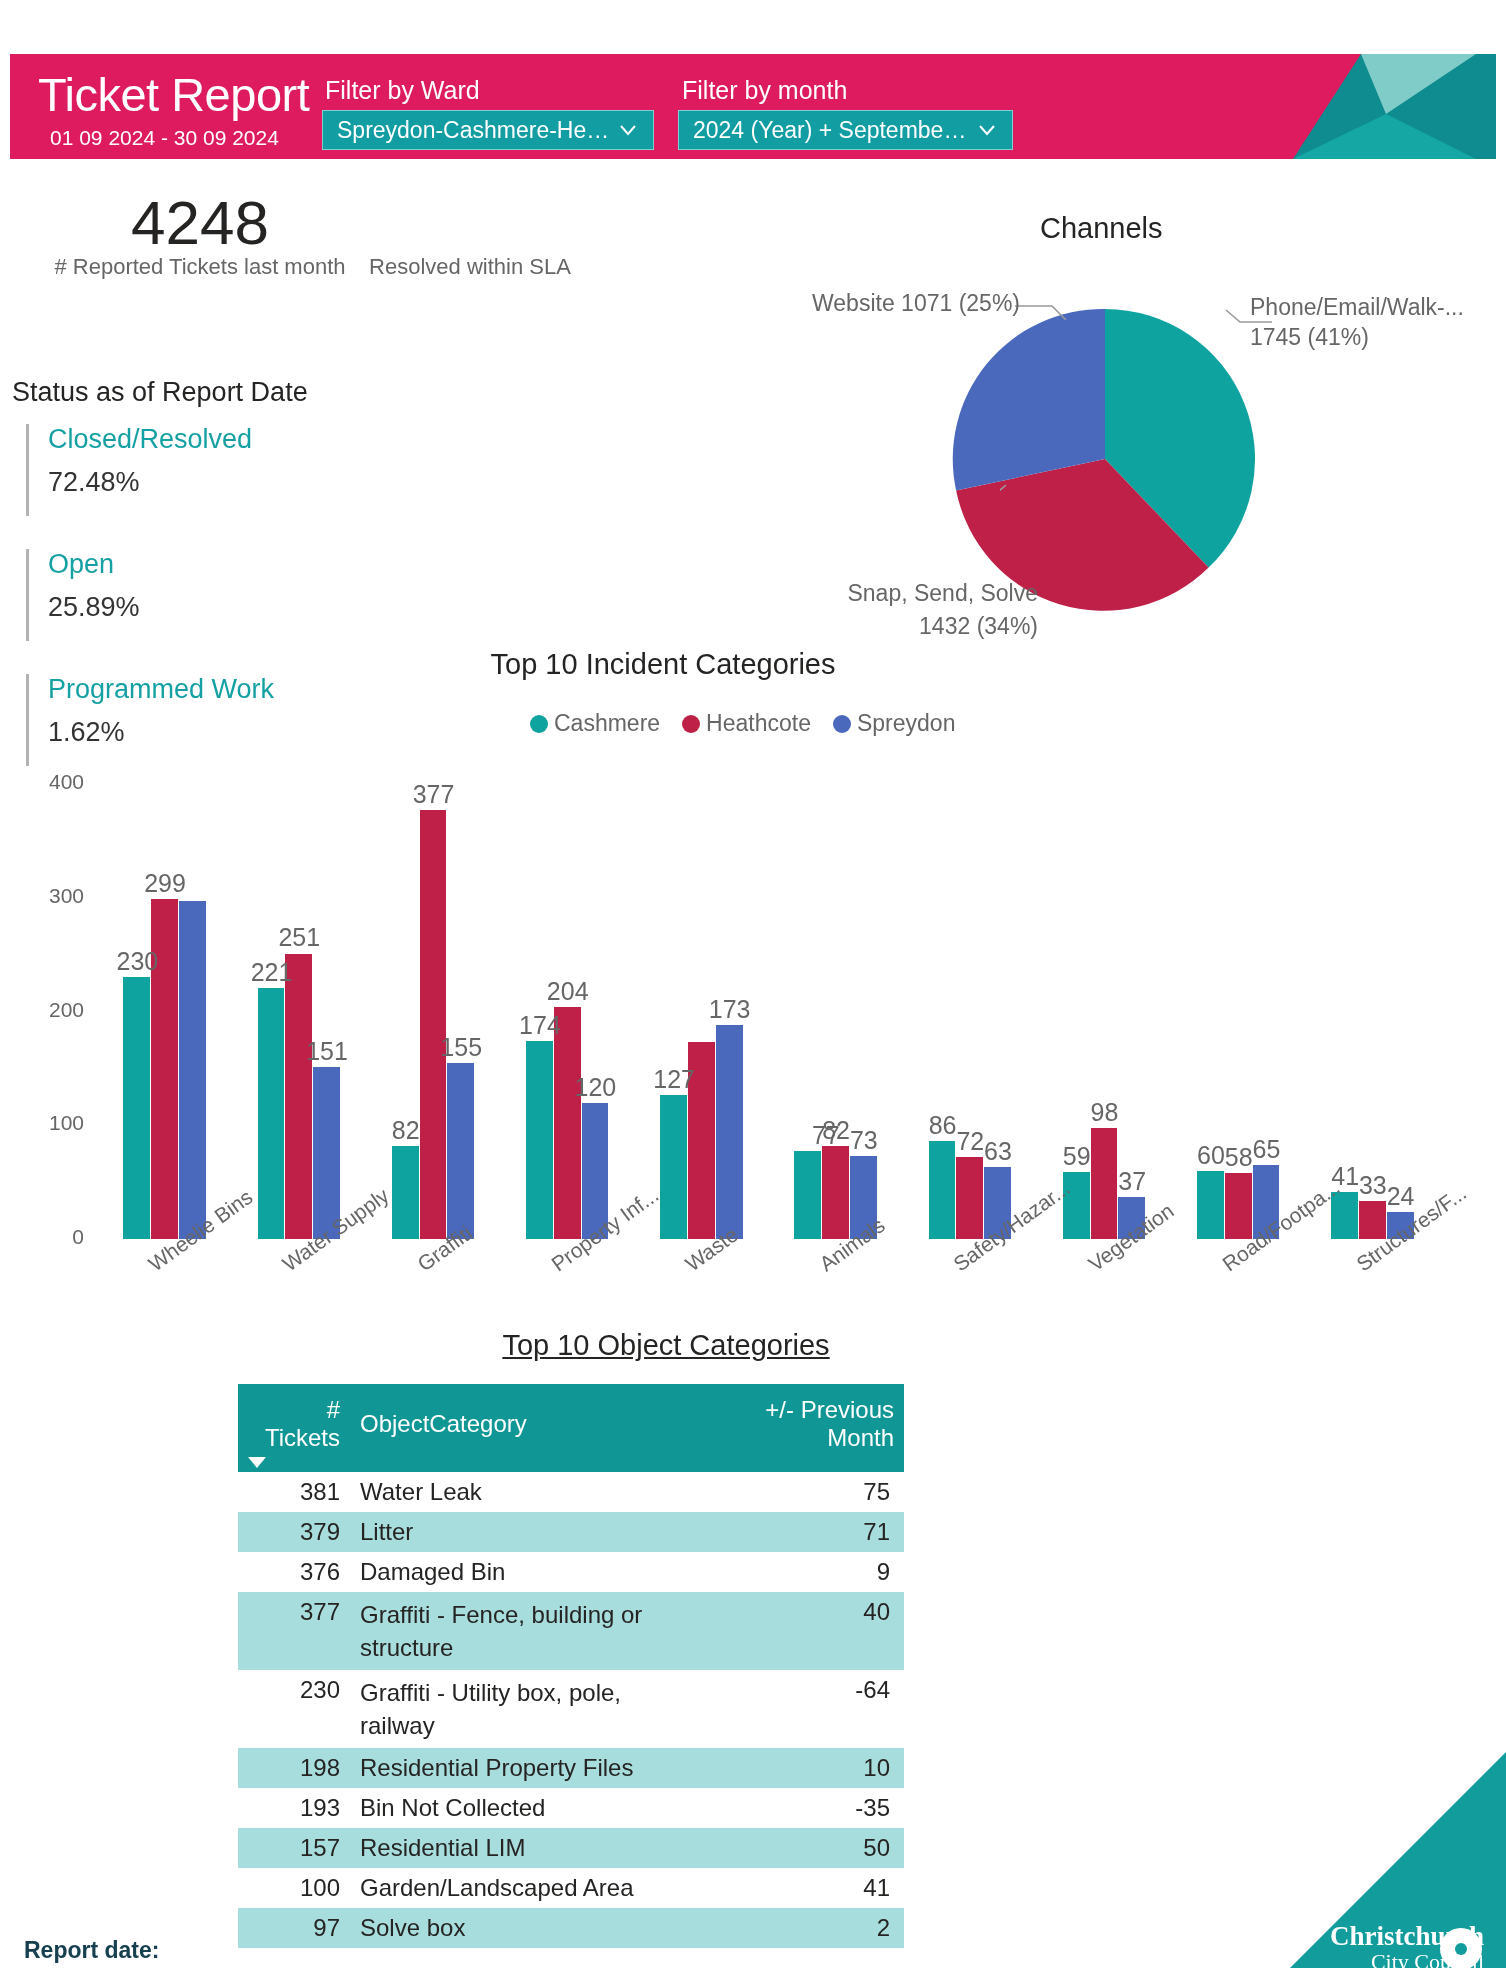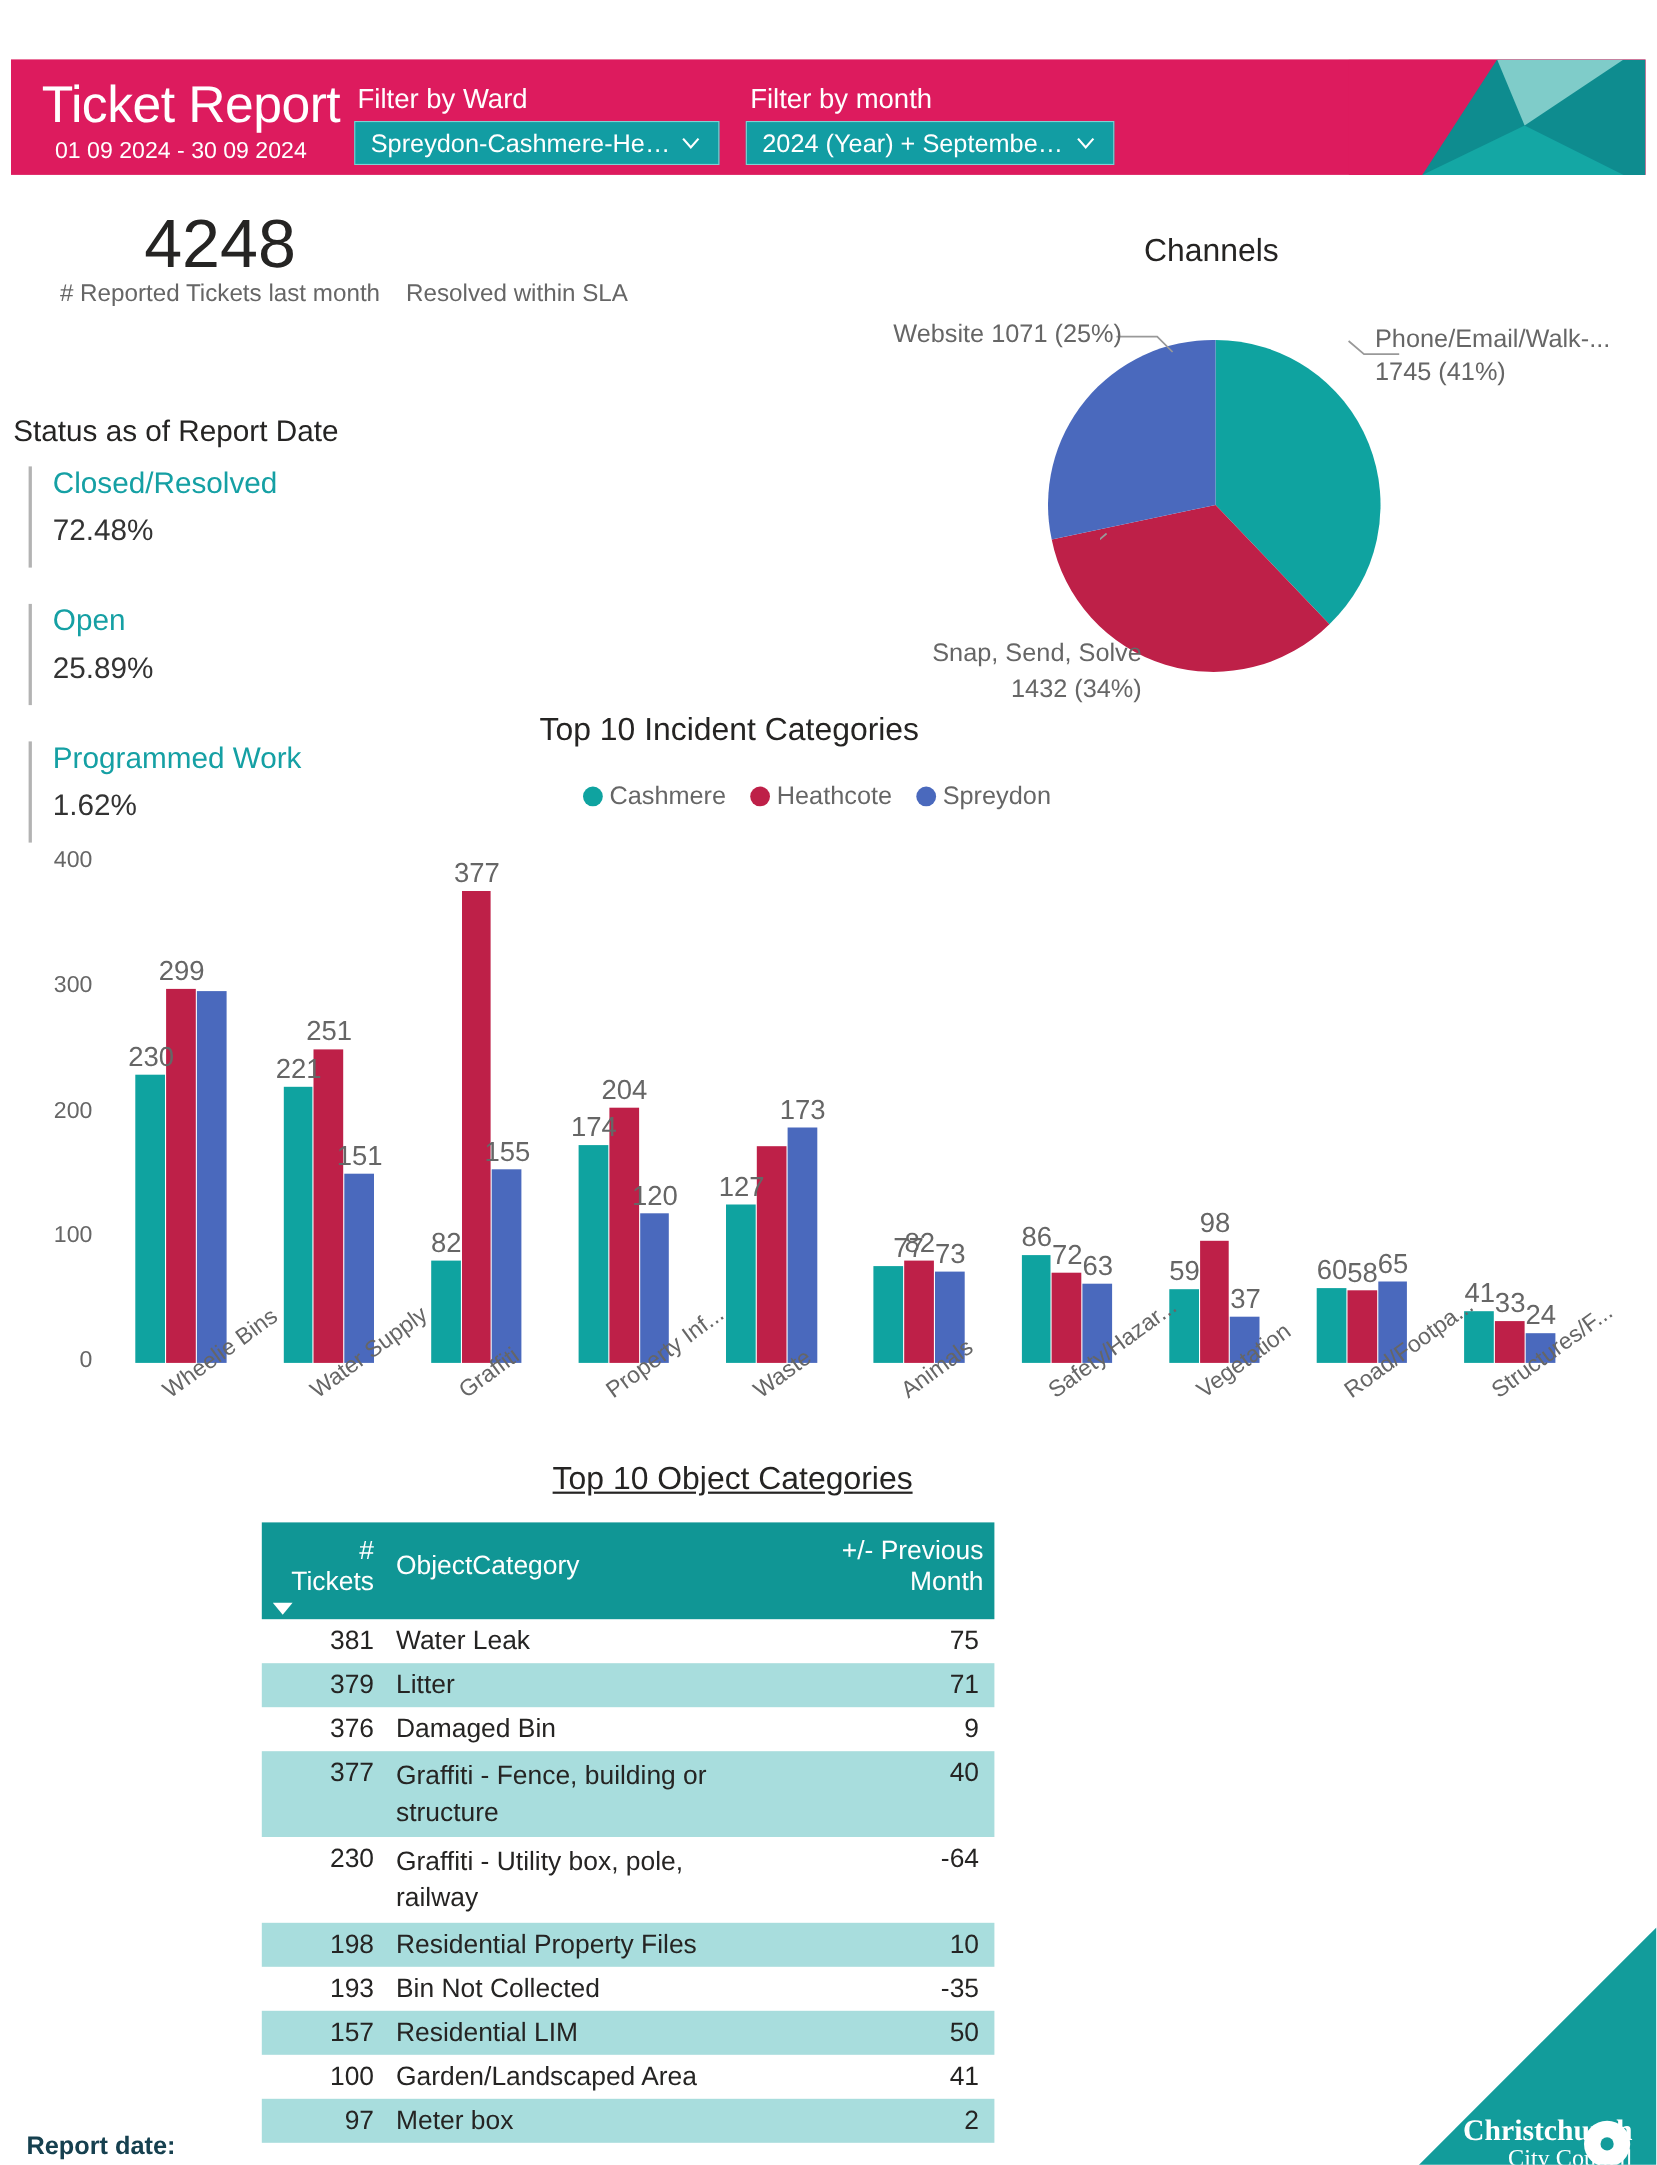--- a/index.html
+++ b/index.html
@@ -379,21 +379,21 @@
           <div class="c c2">Residential LIM</div>
           <div class="c c3">50</div>
         </div>
         <div class="tbl-row">
           <div class="c c1">100</div>
           <div class="c c2">Garden/Landscaped Area</div>
           <div class="c c3">41</div>
         </div>
         <div class="tbl-row alt">
           <div class="c c1">97</div>
-          <div class="c c2">Meter box</div>
+          <div class="c c2">Solve box</div>
           <div class="c c3">2</div>
         </div>
       </div>
   </div>
 
   <svg class="footer-deco" viewBox="0 0 330 260" preserveAspectRatio="none">
     <polygon points="330,0 330,260 70,260" fill="#129C9B"></polygon>
   </svg>
 
   <div class="logo">

